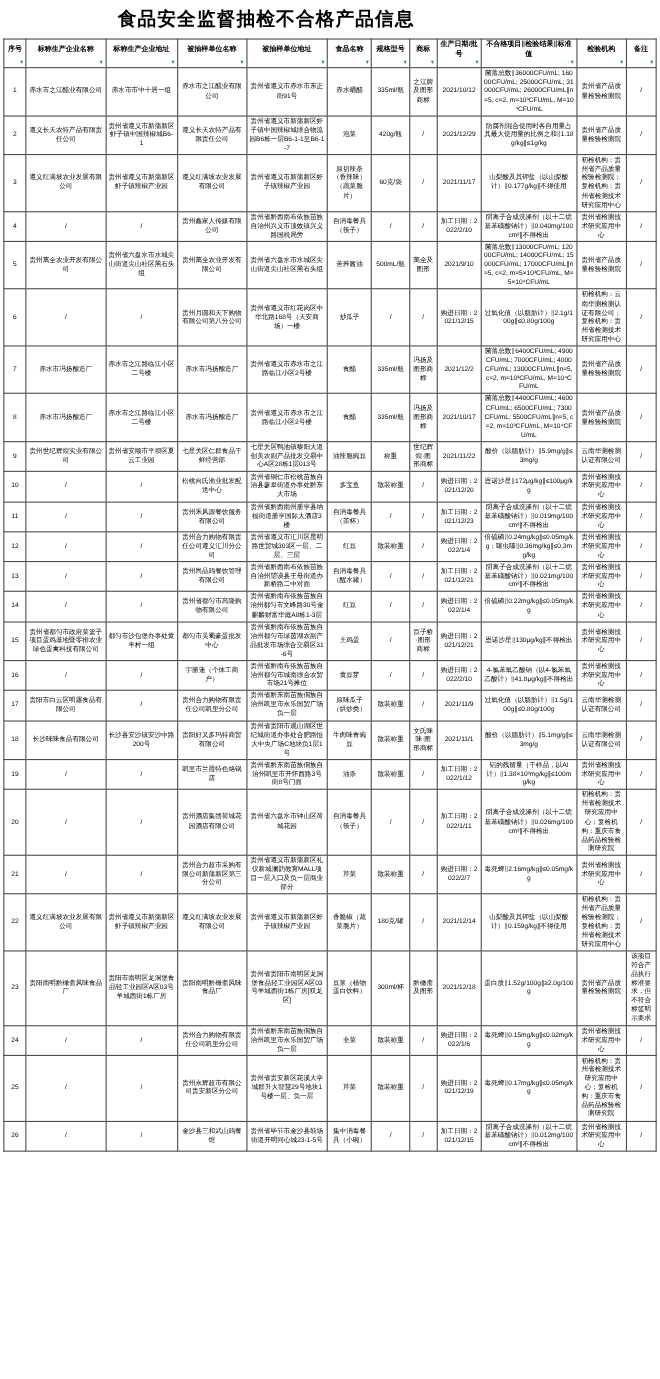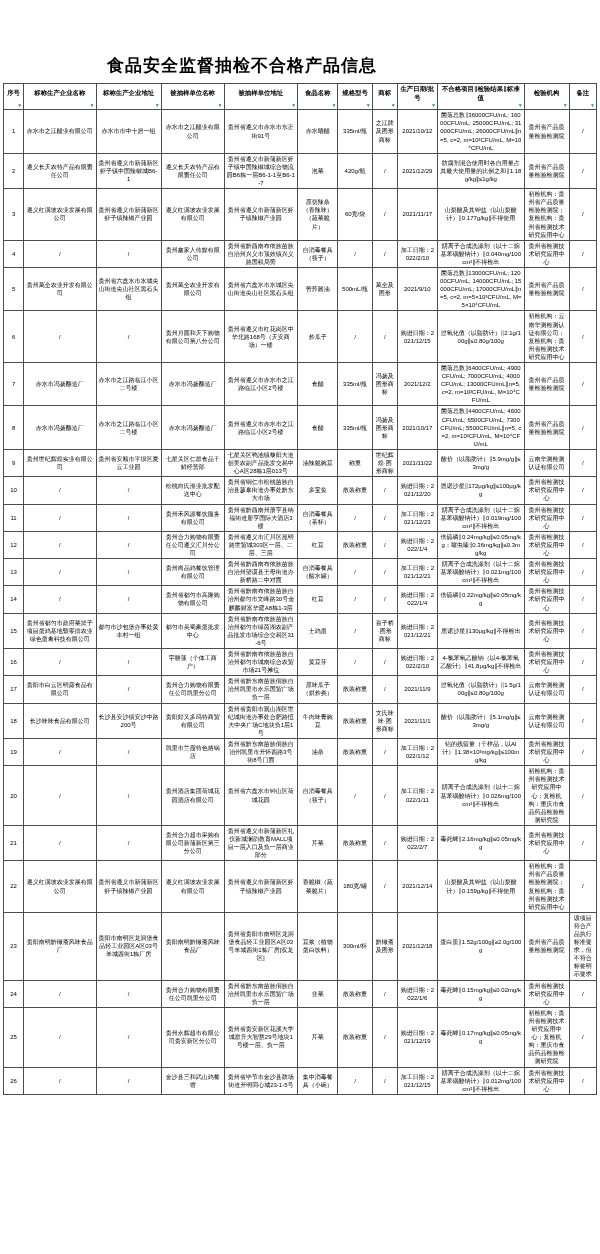--- a/index.html
+++ b/index.html
@@ -1,17 +1,17 @@
 <!DOCTYPE html>
 <html><head>
 <meta charset="utf-8">
 <style>
   html,body{margin:0;padding:0;background:#ffffff;}
   body{width:600px;font-family:"Liberation Sans",sans-serif;color:#000;}
-  .page{width:484px;box-sizing:border-box;padding:4px 3px;margin-top:48px;}
+  .page{width:484px;box-sizing:border-box;padding:4px 3px;}
   .title{font-family:"Liberation Serif",serif;font-weight:bold;font-size:17px;
          text-align:center;margin:2px 0 6px 0;letter-spacing:1px;}
   table.grid{width:594px;border-collapse:collapse;table-layout:fixed;margin:0 auto;}
   table.grid th,table.grid td{
     border:1px solid #4d4d4d;
     font-size:6px;line-height:1.35;
     text-align:center;vertical-align:middle;
     padding:1px 2px;word-break:break-all;overflow-wrap:anywhere;
   }
   table.grid th{font-weight:bold;position:relative;padding-bottom:7px;font-size:6.4px;}

